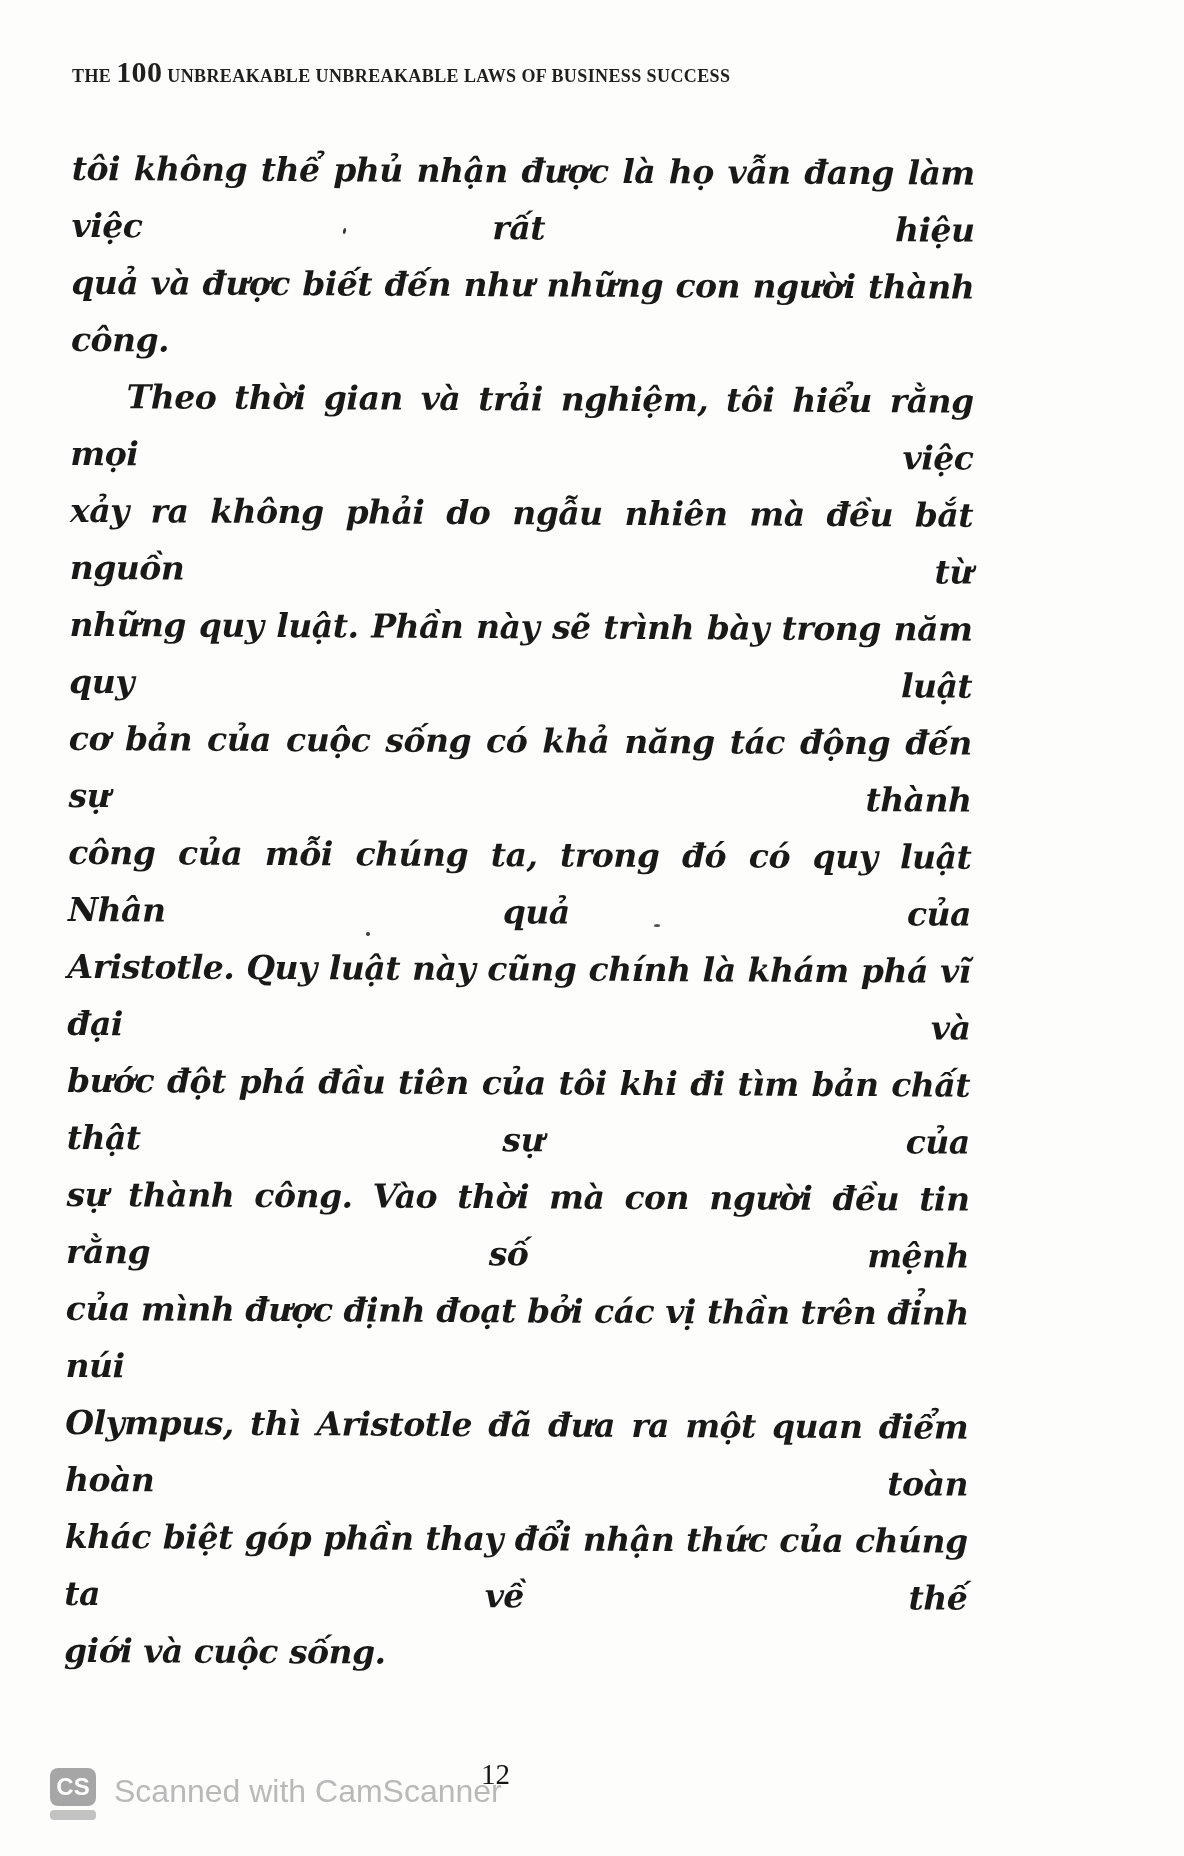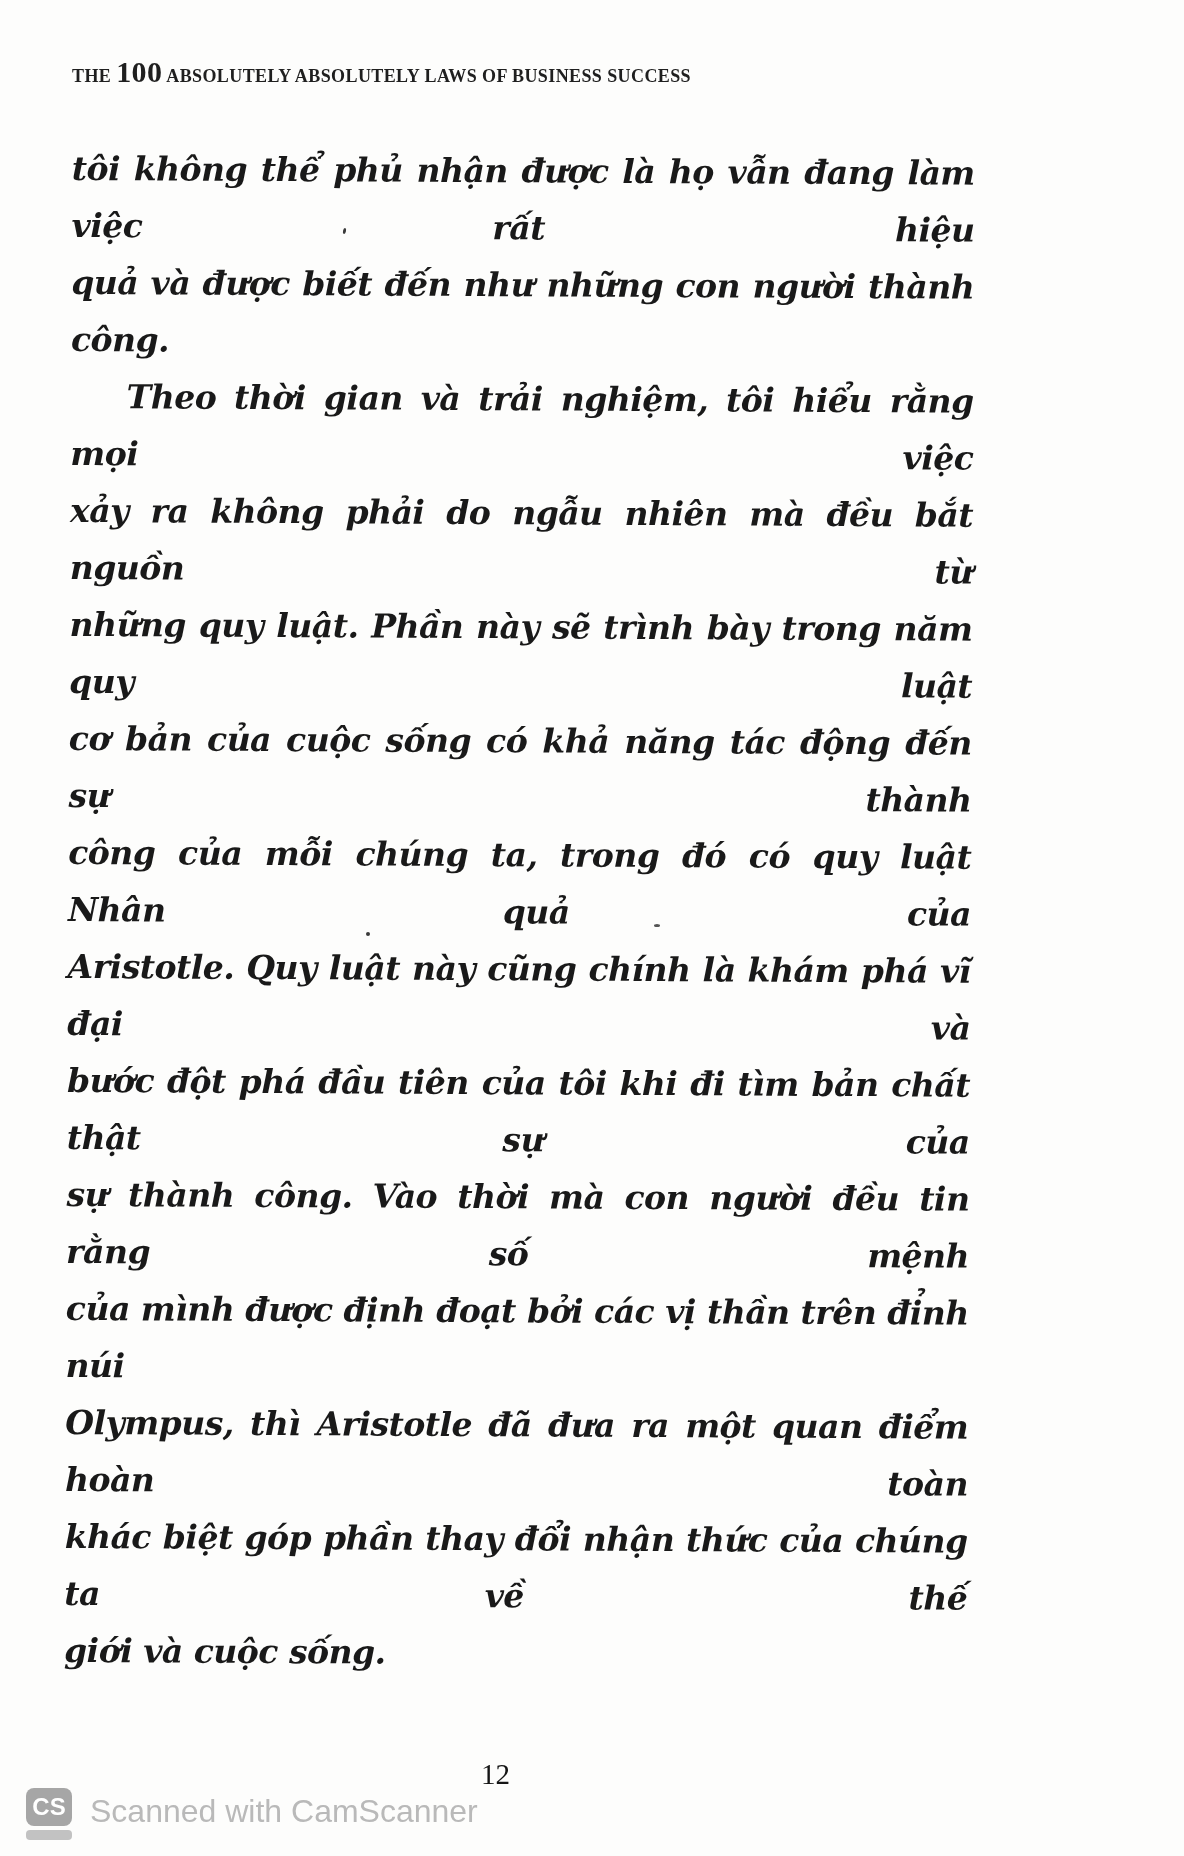--- a/index.html
+++ b/index.html
@@ -34,24 +34,23 @@
   .line { text-align:justify; }
   .line.just { text-align-last:justify; }
   .line.indent { text-indent:56px; }
   
   #page-number {
     position:absolute; left:481px; top:1758px;
     font-family:"Liberation Serif", serif;
     font-size:29px; color:#151515; z-index:2;
   }
   #watermark {
-    position:absolute; left:26px; top:1768px;
+    position:absolute; left:50px; top:1768px;
     display:flex; align-items:flex-start; gap:18px;
     z-index:1;
-    margin-top:20px;
   }
   #cs-logo { display:flex; flex-direction:column; gap:4px; width:46px; }
   #cs-logo .sq {
     width:46px; height:38px; background:#a6a6a6;
     border-radius:8px; color:#ffffff;
     font-family:"Liberation Sans", sans-serif;
     font-weight:bold; font-size:24px;
     display:flex; align-items:center; justify-content:center;
   }
   #cs-logo .bar {
@@ -67,21 +66,21 @@
   #speck-1 { left:343px; top:228px; width:3px; height:6px; transform:rotate(12deg); }
   #speck-2 { left:366px; top:932px; width:4px; height:4px; }
   #speck-3 { left:654px; top:924px; width:6px; height:3px; background:#555; }
 </style>
 </head>
 <body>
 
 <div id="page">
 
   <div id="running-head">
-    <span>THE </span><span class="big-num">100</span><span> ABSOLUTELY ABSOLUTELY LAWS OF BUSINESS SUCCESS</span>
+    <span>THE </span><span class="big-num">100</span><span> UNBREAKABLE UNBREAKABLE LAWS OF BUSINESS SUCCESS</span>
   </div>
 
   <main id="body-text">
       <div class="line just">tôi không thể phủ nhận được là họ vẫn đang làm việc rất hiệu</div>
       <div class="line">quả và được biết đến như những con người thành công.</div>
       <div class="line just indent">Theo thời gian và trải nghiệm, tôi hiểu rằng mọi việc</div>
       <div class="line just">xảy ra không phải do ngẫu nhiên mà đều bắt nguồn từ</div>
       <div class="line just">những quy luật. Phần này sẽ trình bày trong năm quy luật</div>
       <div class="line just">cơ bản của cuộc sống có khả năng tác động đến sự thành</div>
       <div class="line just">công của mỗi chúng ta, trong đó có quy luật Nhân quả của</div>

